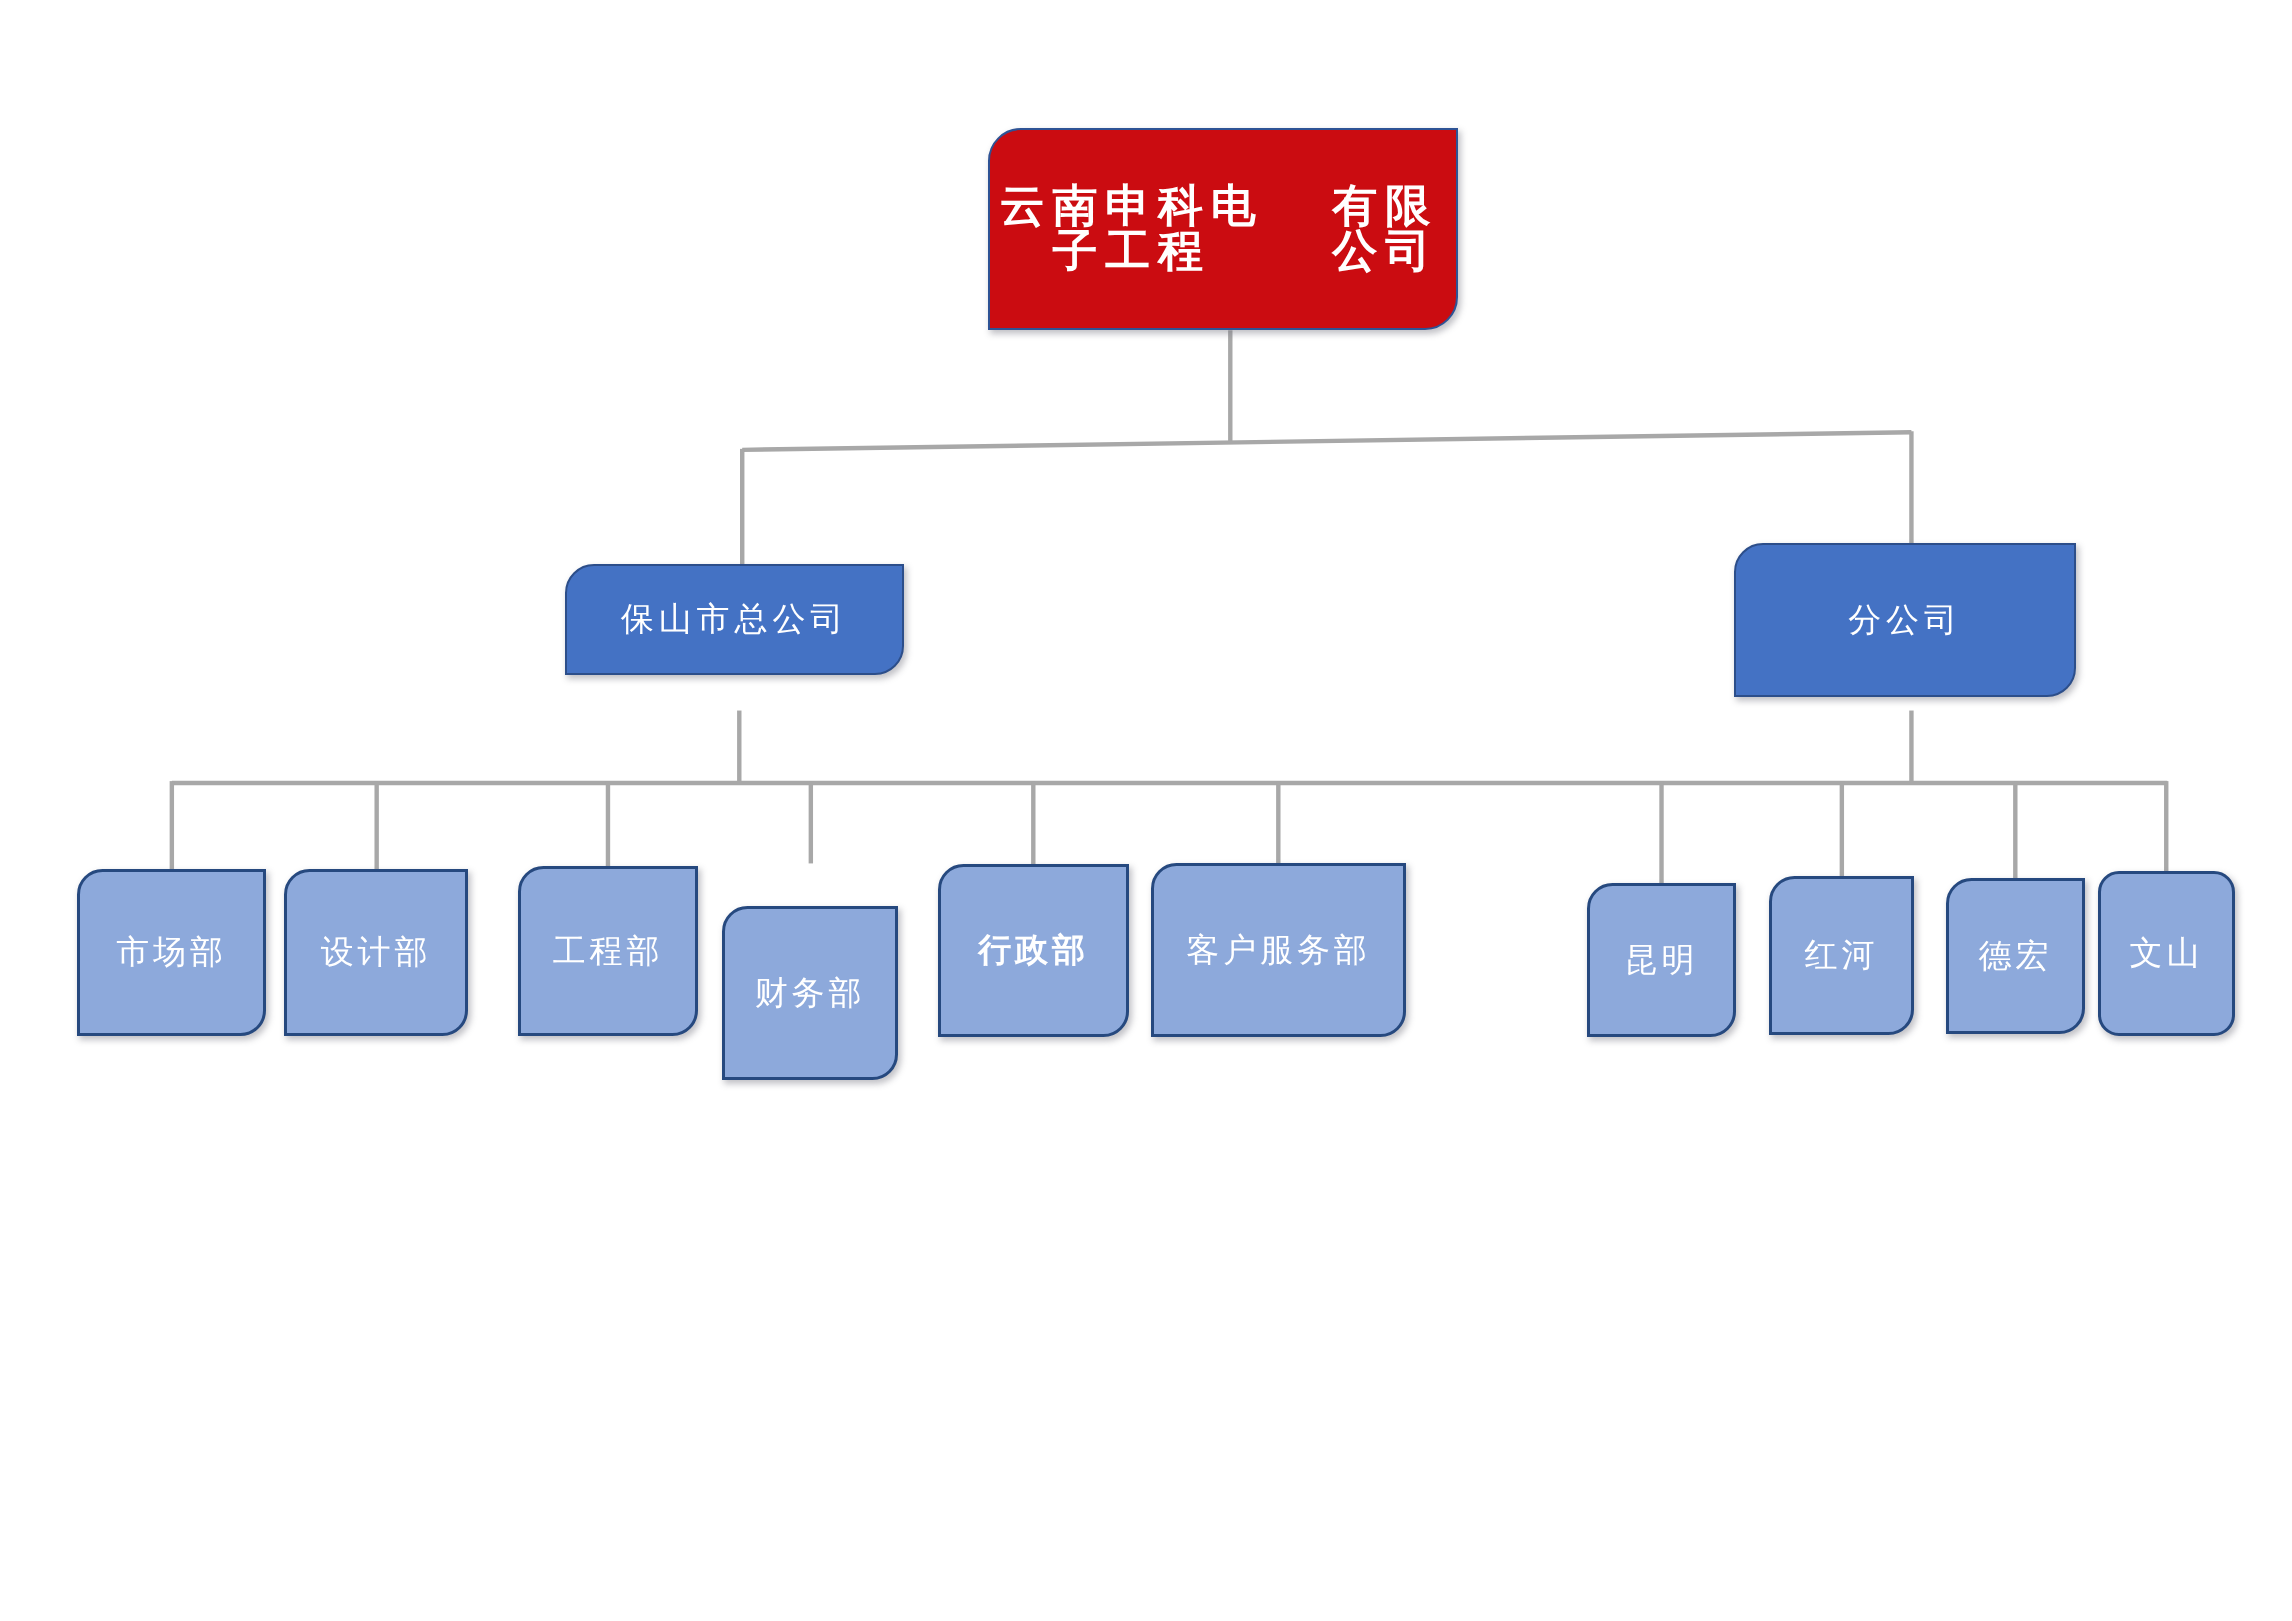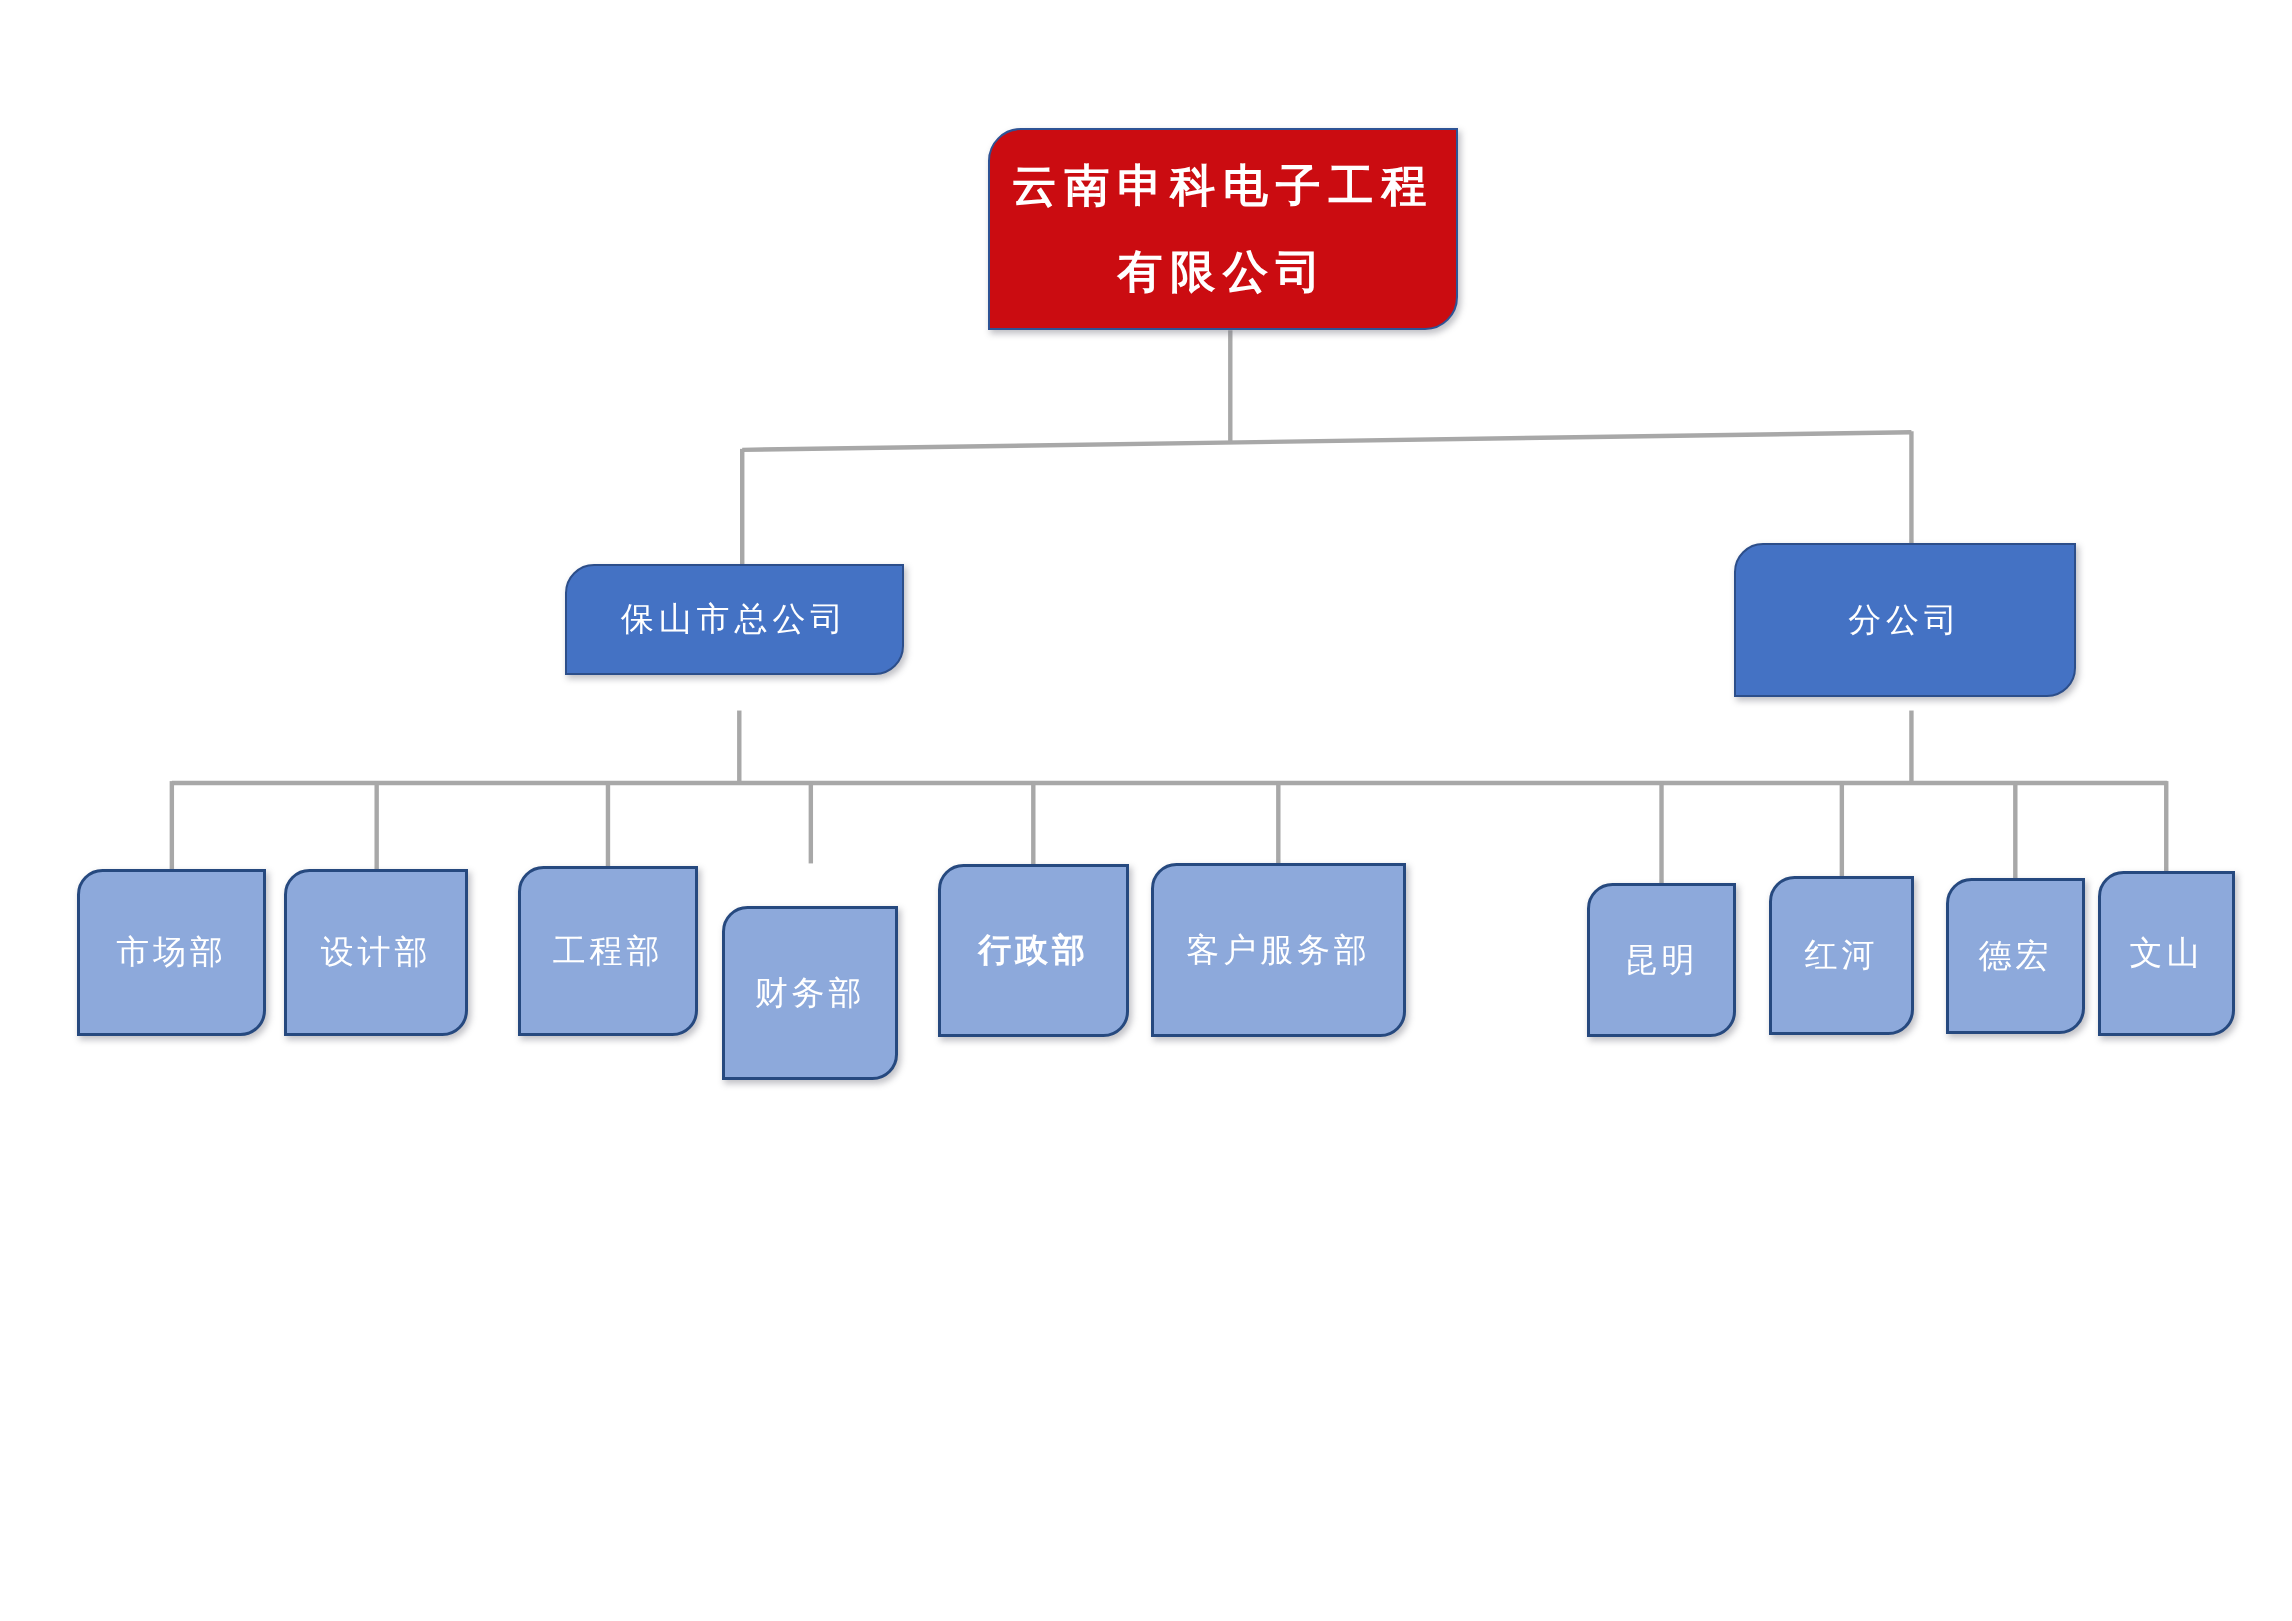--- a/index.html
+++ b/index.html
@@ -10,21 +10,21 @@
     font-family:"Liberation Serif","DejaVu Serif",serif;
     overflow:hidden;
   }
   svg.connectors{
     position:absolute;left:0;top:0;width:2293px;height:1621px;
     color:var(--conn,#a8a8a8);
   }
   svg.connectors line{stroke:currentColor;stroke-width:4.5;}
   .node{
     position:absolute;
-    display:flex;flex-direction:column;align-items:center;justify-content:center;
+    display:flex;flex-direction:row;align-items:center;justify-content:center;
     color:var(--txt,#ffffff);
     text-align:center;
     box-shadow:2.9px 3.9px 5.9px rgba(120,120,130,.45);
     box-sizing:border-box;
   }
   .node.root{
     left:988px;top:128px;width:470px;height:202px;
     background:var(--root-fill,#cb0c11);
     border:2.9px solid var(--root-border,#2e5395);
     border-radius:33px 0 33px 0;
@@ -50,21 +50,21 @@
   #n-dept1{left:77px;  top:869px; width:189px; height:167px;}
   #n-dept2{left:284px; top:869px; width:184px; height:167px;}
   #n-dept3{left:518px; top:866px; width:180px; height:170px;}
   #n-dept4{left:722px; top:862px; width:176px; height:174px;margin-top:44px;}
   #n-dept5{left:938px; top:864px; width:191px; height:173px;font-weight:bold;}
   #n-dept6{left:1151px;top:863px; width:255px; height:174px;}
   
   #n-city1{left:1587px;top:883px; width:149px; height:154px;}
   #n-city2{left:1769px;top:876px; width:145px; height:159px;}
   #n-city3{left:1946px;top:878px; width:139px; height:156px;}
-  #n-city4{left:2098px;top:871px; width:137px; height:165px;}
+  #n-city4{left:2098px;top:871px; width:137px; height:165px;border-radius:21px;}
 </style>
 </head>
 <body>
 
 <div class="canvas" style="--bg: #ffffff; --root-fill: #cb0c11; --root-border: #2e5395; --mid-fill: #4472c4; --mid-border: #2c4e8a; --leaf-fill: #8da9db; --leaf-border: #26497f; --conn: #a8a8a8; --txt: #ffffff;">
 
   <svg class="connectors" viewBox="0 0 2339 1654" xmlns="http://www.w3.org/2000/svg">
 
     <line x1="1255" y1="337" x2="1255" y2="453"></line>
     <line x1="757" y1="459" x2="1950" y2="441"></line>

